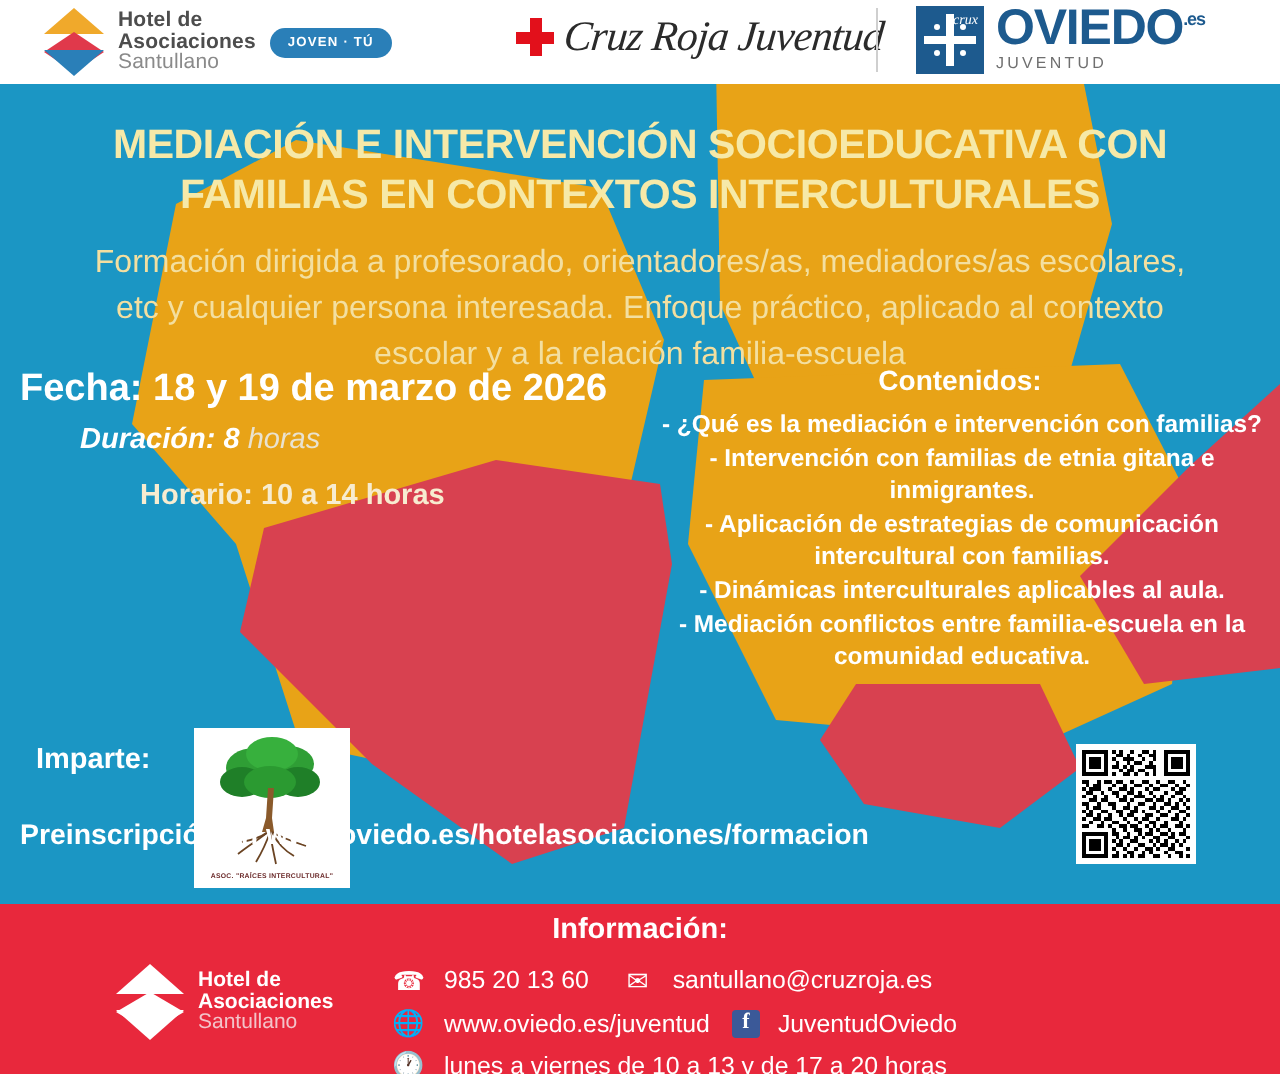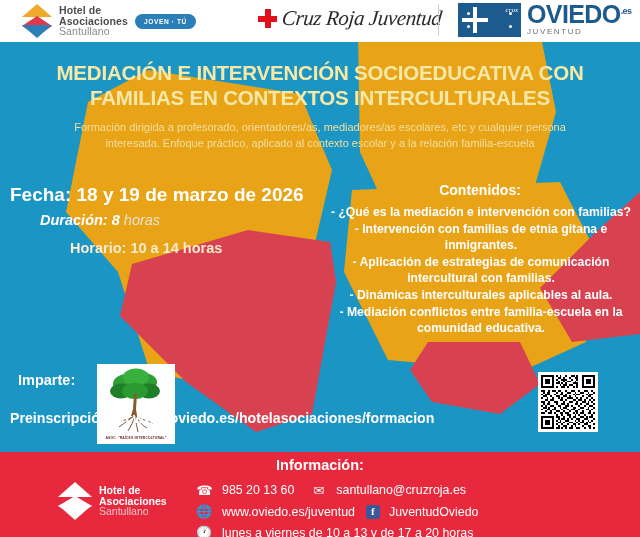--- a/index.html
+++ b/index.html
@@ -21,41 +21,41 @@
   .crz{position:absolute;left:258px;top:6px;display:flex;align-items:center;}
   .crz-cross{position:relative;width:19px;height:19px;flex:none;margin-right:5px;}
   .crz-cross:before,.crz-cross:after{content:"";position:absolute;background:#e2101b;}
   .crz-cross:before{left:6.6px;top:0;width:6px;height:19px;}
   .crz-cross:after{left:0;top:6.6px;width:19px;height:6px;}
   .crz-text{font-family:"Liberation Serif",serif;font-style:italic;font-size:21px;color:#2b2b2b;
             letter-spacing:-.4px;transform:skewX(-6deg);white-space:nowrap;}
   .hdr-sep{position:absolute;left:438px;top:4px;width:1px;height:32px;background:#cfcfcf;}
 
   .ovd{position:absolute;left:458px;top:3px;display:flex;align-items:flex-start;}
-  .ovd-shield{width:34px;height:34px;background:#1d5a8e;position:relative;flex:none;padding-left:29px;}
+  .ovd-shield{width:34px;height:34px;background:#1d5a8e;position:relative;flex:none;}
   .ovd-shield .bar{position:absolute;background:#fff;}
   .ovd-shield .bv{left:15px;top:4px;width:4px;height:26px;}
   .ovd-shield .bh{left:4px;top:15px;width:26px;height:4px;}
   .ovd-shield .dot{position:absolute;width:3px;height:3px;background:#fff;border-radius:50%;}
   .ovd-shield .crux{position:absolute;right:3px;top:3px;font-size:7px;color:#fff;
                     font-family:"Liberation Serif",serif;font-style:italic;}
   .ovd-right{margin-left:6px;}
   .ovd-name{font-size:25px;font-weight:bold;color:#1d5a8e;letter-spacing:-.6px;line-height:.92;}
   .ovd-name .es{font-size:9px;vertical-align:super;}
   .ovd-sub{font-size:8px;color:#6f6f6f;letter-spacing:1.6px;margin-top:1px;}
 
   
   #canvas{position:absolute;left:0;top:42px;width:640px;height:455px;background:#1b96c4;overflow:hidden;}
   #shapes{position:absolute;left:0;top:0;width:640px;height:455px;}
   #content{position:absolute;left:0;top:0;width:578px;height:455px;}
 
   .ttl{position:absolute;left:28px;top:18px;width:584px;text-align:center;
        font-size:20.5px;font-weight:bold;color:#f6e9a8;line-height:1.22;letter-spacing:-.2px;}
   .sub{position:absolute;left:46px;top:78px;width:548px;text-align:center;
-       font-size:11px;color:#f3dfa0;line-height:1.45;}
+       font-size:16px;color:#f3dfa0;line-height:1.45;}
 
   .fecha{position:absolute;left:10px;top:142px;font-size:19px;font-weight:bold;color:#ffffff;}
   .durac{position:absolute;left:40px;top:170px;font-size:14.5px;font-weight:bold;color:#ffffff;font-style:italic;}
   .durac .soft{font-weight:normal;color:#e9e2cf;}
   .horar{position:absolute;left:70px;top:198px;font-size:14.5px;font-weight:bold;color:#f7ecd0;}
 
   .imparte{position:absolute;left:18px;top:330px;font-size:14.5px;font-weight:bold;color:#ffffff;}
 
   .tree-card{position:absolute;left:97px;top:322px;width:78px;height:80px;background:#fff;}
   .tree-card svg{display:block;}

